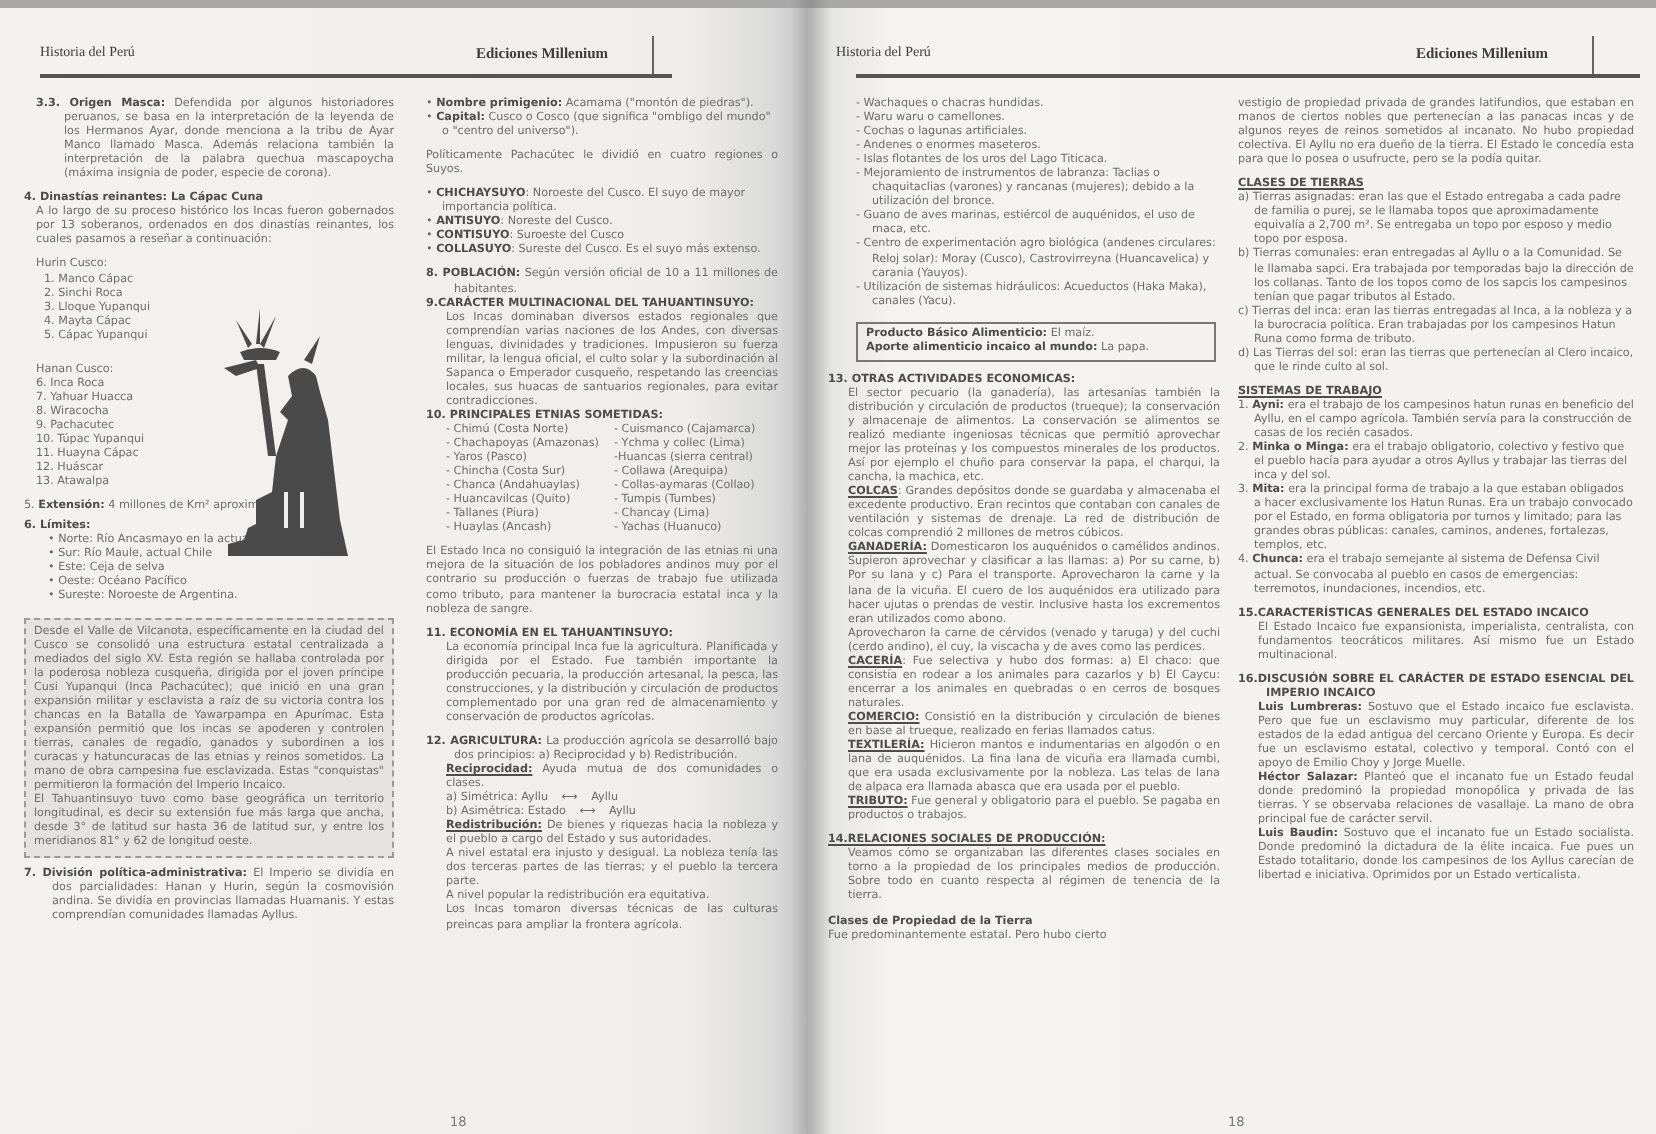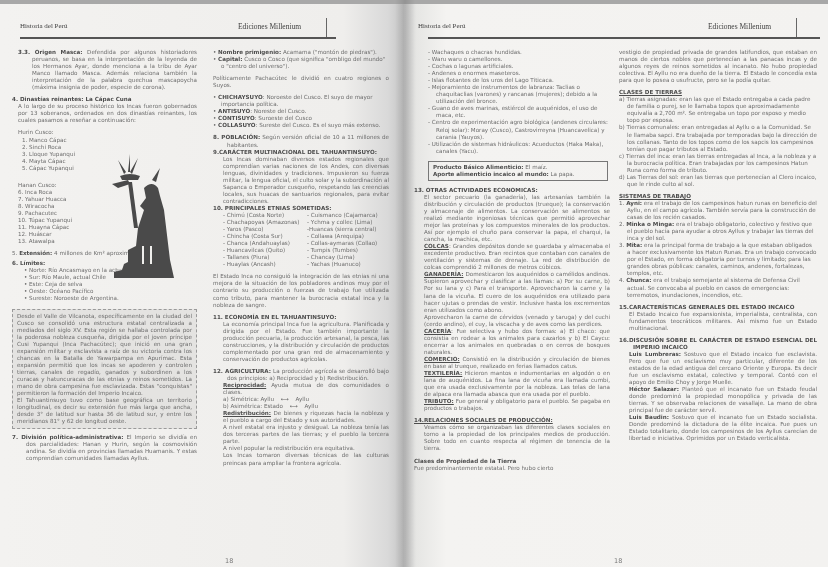--- a/index.html
+++ b/index.html
@@ -15,21 +15,21 @@
     overflow:hidden;
   }
   .page.left { left:0; width:404px; background:linear-gradient(90deg,#f3f2f0 0%,#efeeec 85%,#d9d9d9 96%,#c4c4c4 100%); }
   .page.right { left:404px; width:424px; background:linear-gradient(90deg,#c9c9c9 0%,#e6e6e4 3%,#f4f3f1 10%,#f3f2f0 100%); }
   .gutter { position:absolute; left:395px; top:0; width:20px; height:567px;
     background:linear-gradient(90deg, rgba(0,0,0,0) 0%, rgba(0,0,0,0.12) 50%, rgba(0,0,0,0) 100%); }
   .topbar { position:absolute; left:0; top:0; width:828px; height:5px; background:#a8a8a8; }
 
   .hdr { position:absolute; top:18px; font-family:"Liberation Serif", serif; color:#3d3d3d; }
   .hdr .book { position:absolute; left:0; top:0; font-size:7px; white-space:nowrap; }
-  .hdr .pub { position:absolute; top:0; font-size:7.5px; font-weight:normal; white-space:nowrap; }
+  .hdr .pub { position:absolute; top:0; font-size:7.5px; font-weight:bold; white-space:nowrap; }
   .hdr .rule { position:absolute; top:15px; height:1.5px; background:#555; }
   .hdr .vline { position:absolute; top:-4px; width:1px; height:20px; background:#666; }
 
   .col { position:absolute; font-size:5.6px; line-height:7.05px; color:#6c6c6c; }
   .col p { margin:0; text-align:justify; }
   .b { font-weight:bold; color:#4d4d4d; }
   .u { text-decoration:underline; font-weight:bold; color:#4d4d4d; }
   .ind { padding-left:10px; }
   .ind2 { padding-left:14px; }
   .hang { padding-left:14px; text-indent:-14px; }

